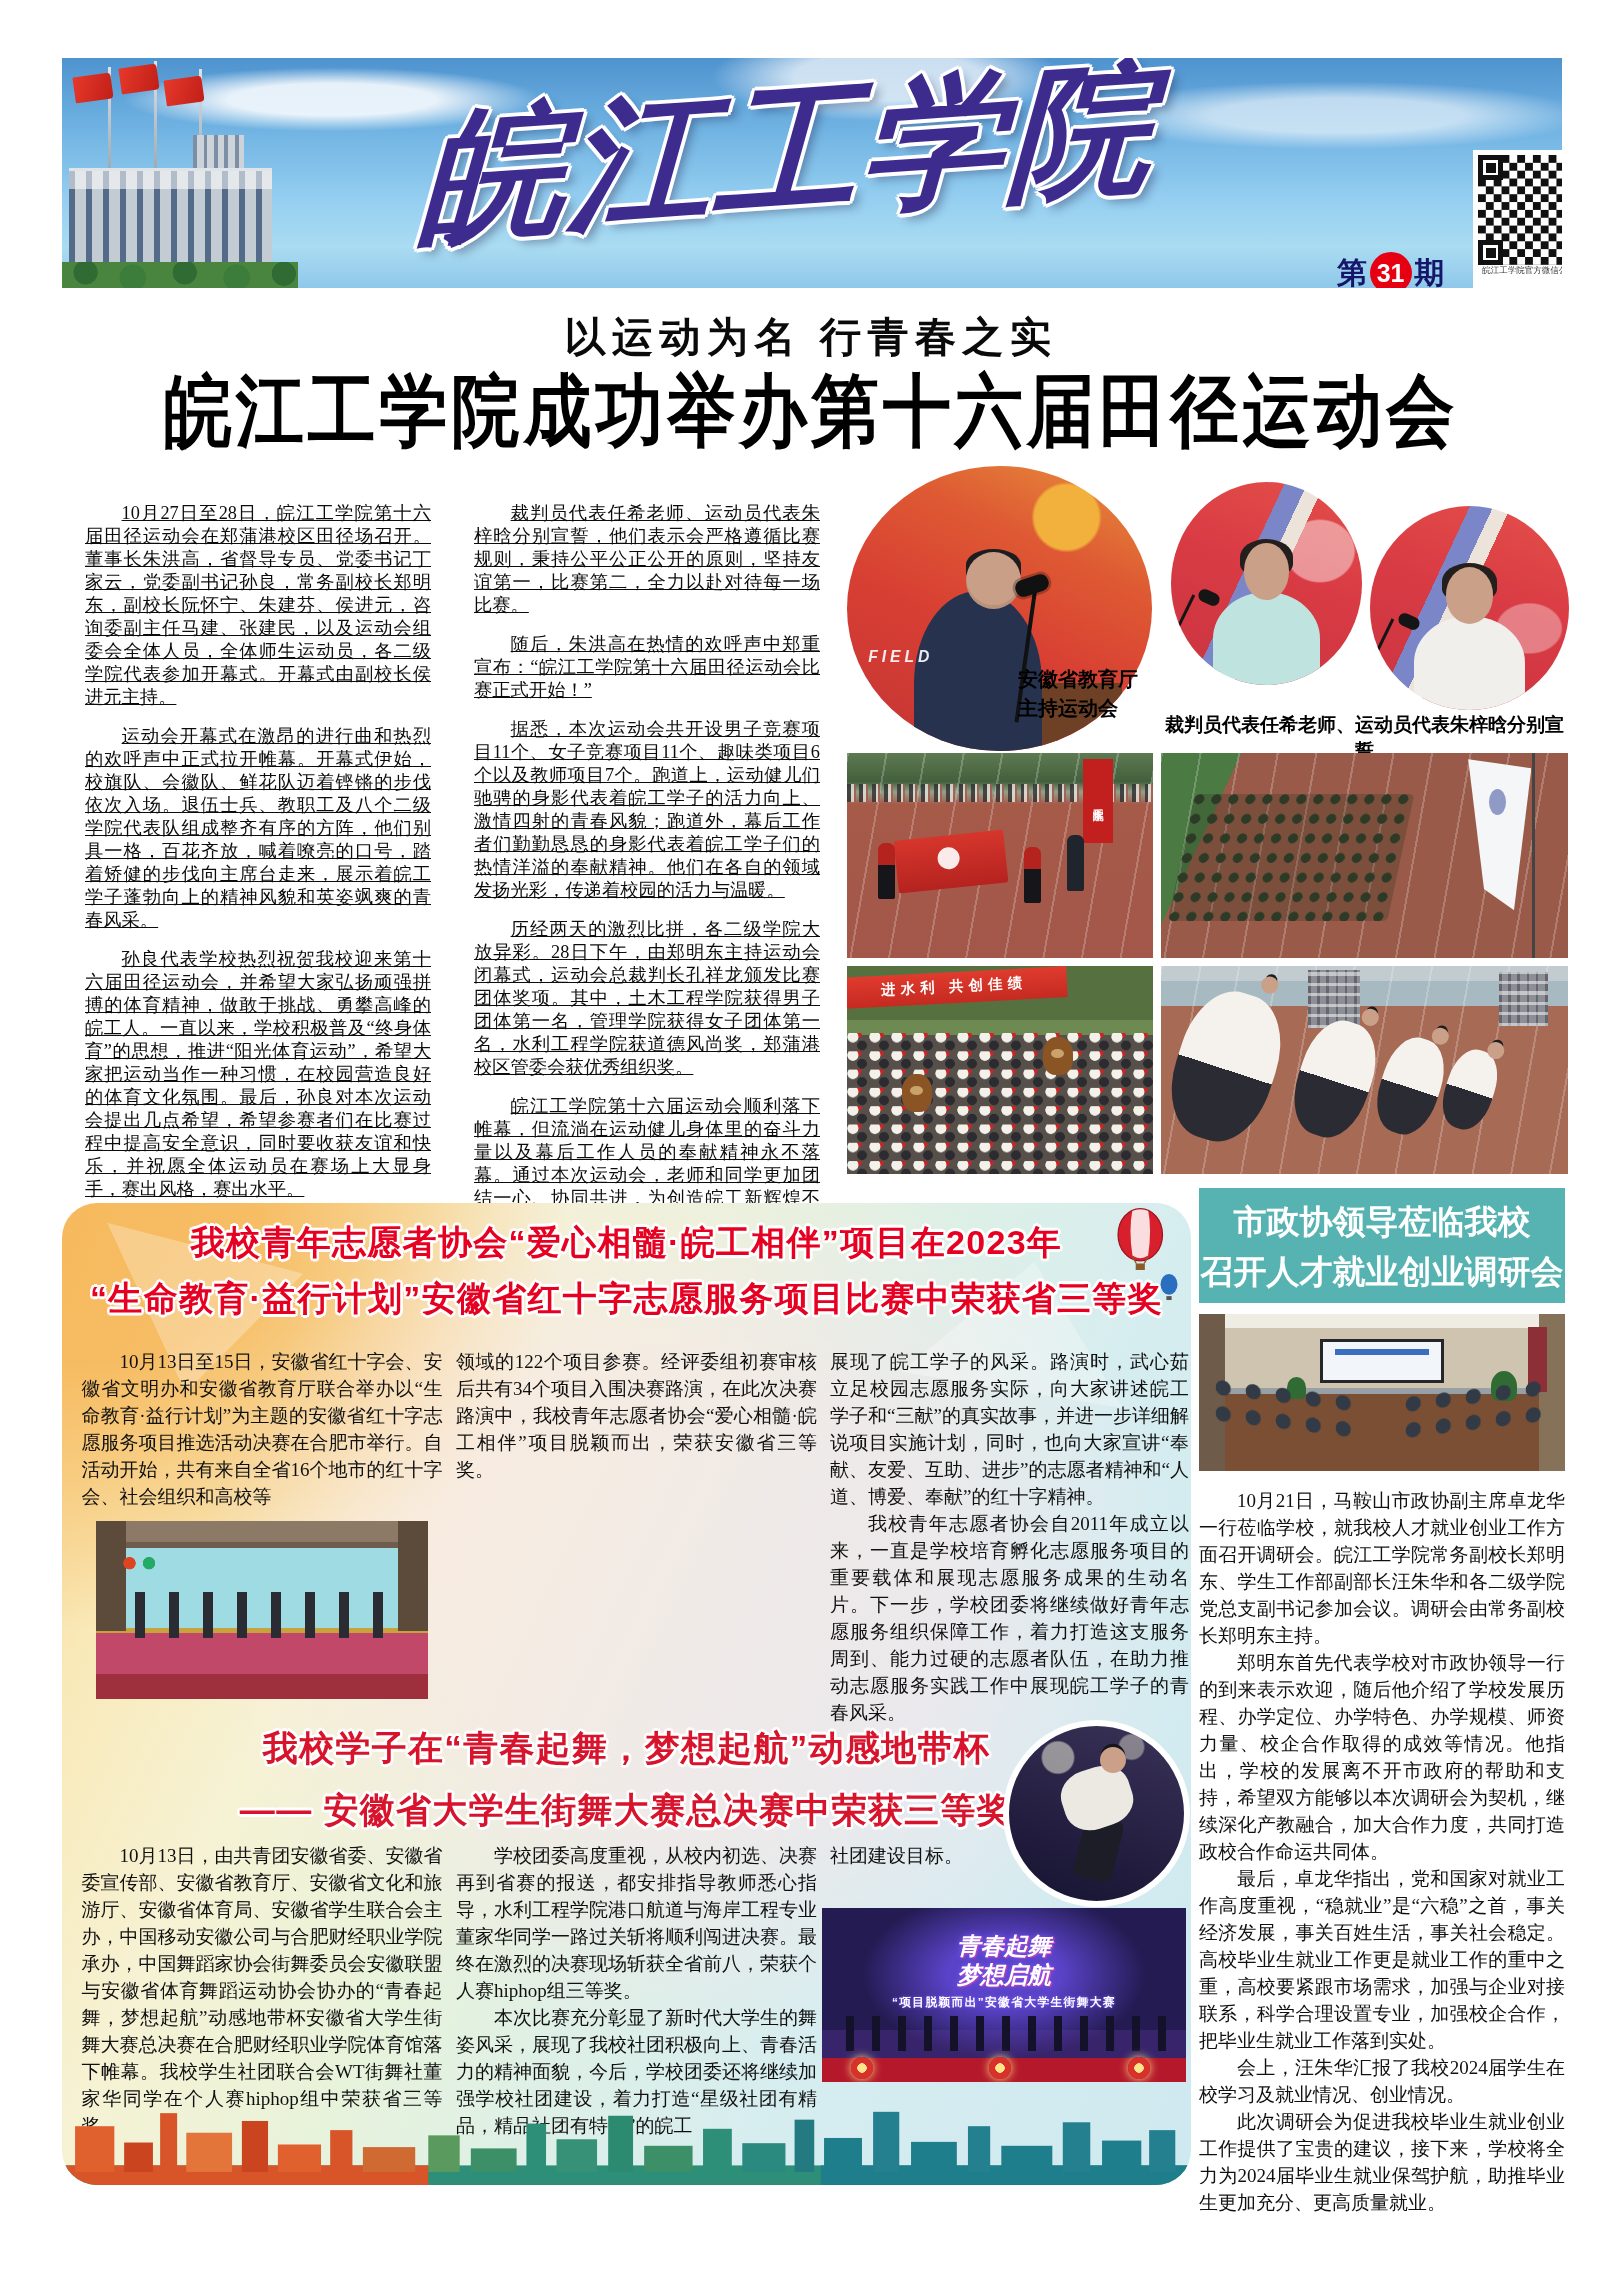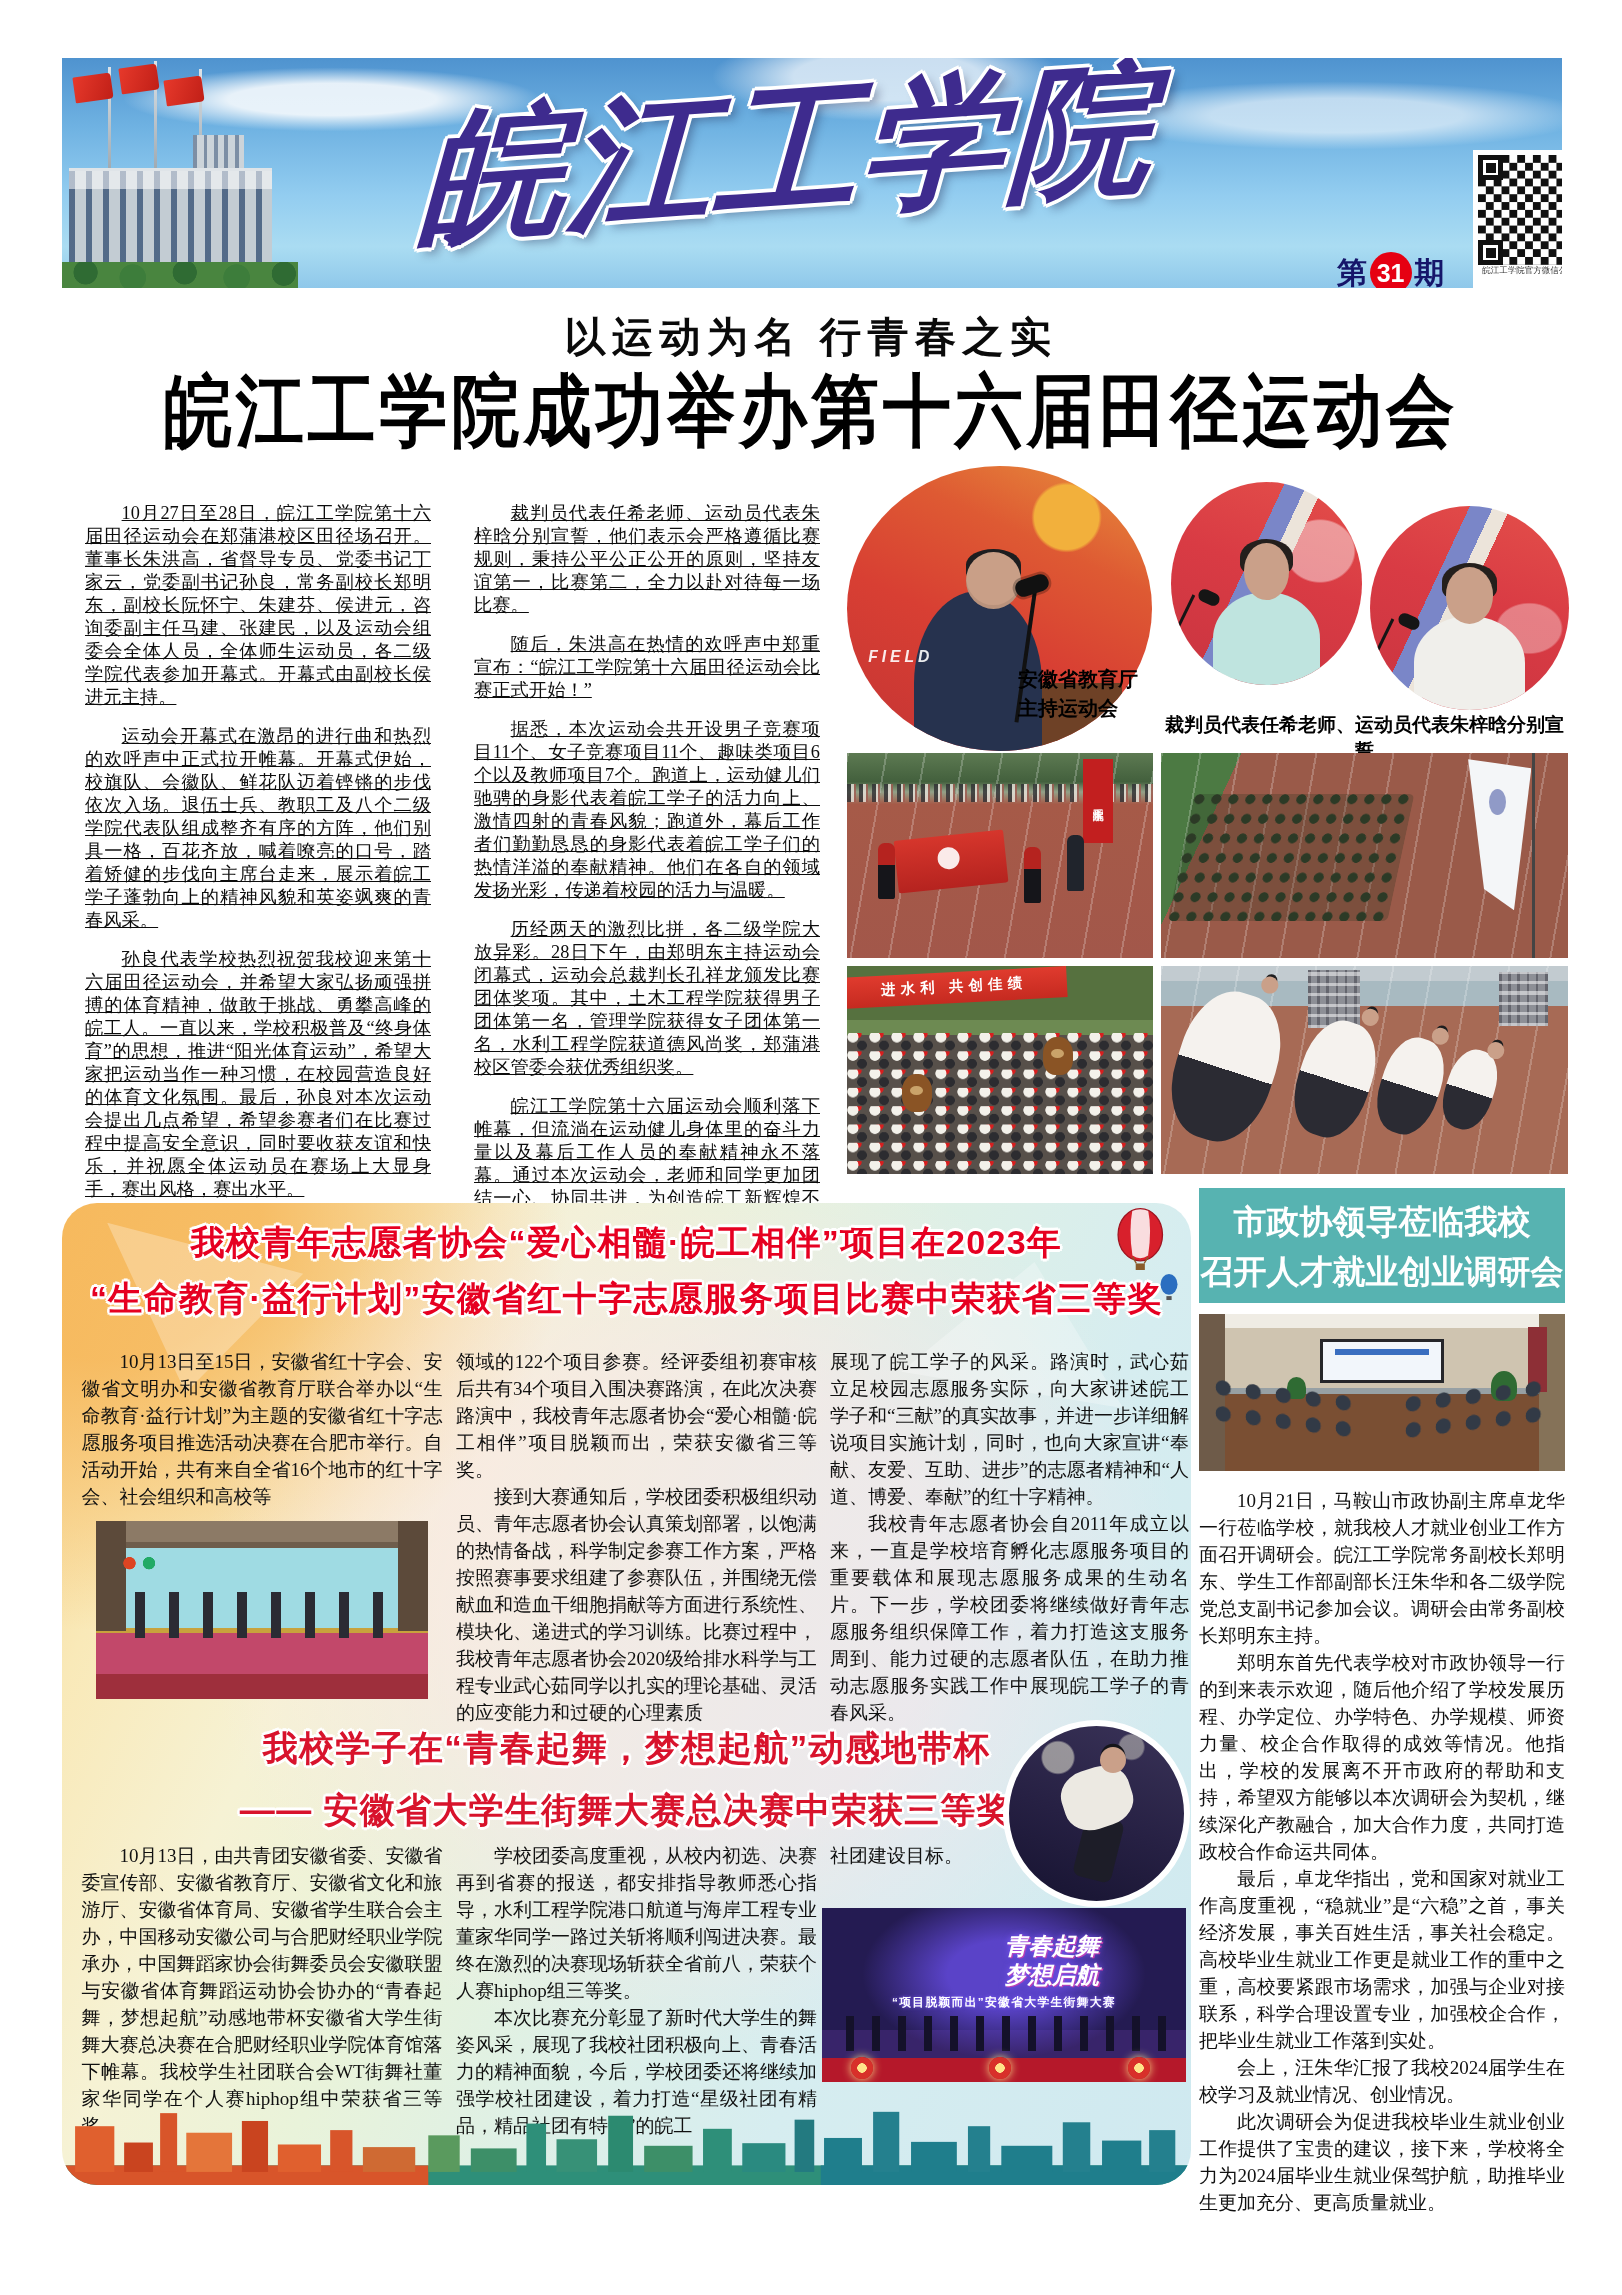--- a/index.html
+++ b/index.html
@@ -166,21 +166,21 @@
   .dancer-body{position:absolute;left:30%;top:24%;width:40%;height:34%;background:#ece9e2;border-radius:40%;
      transform:rotate(-18deg);}
   .dancer-legs{position:absolute;left:40%;top:52%;width:22%;height:36%;background:#1d1d28;border-radius:7.9px;transform:rotate(14deg);}
   .dancer-head{position:absolute;left:52%;top:12%;width:15%;height:15%;background:#caa089;border-radius:50%;
      box-shadow:0 -3.9px 0 -0.7px #15151a;}
   .stageph{position:absolute;left:760px;top:705px;width:364px;height:174px;overflow:hidden;
      background:radial-gradient(ellipse at 50% 38%, #5a43c8 0 22%, transparent 55%),
        linear-gradient(180deg,#241b52 0 70%,#38246a 70% 86%,#b5182a 86% 100%);}
   .stage-title{position:absolute;left:0;top:14%;width:100%;text-align:center;color:#fff;
      font-family:"Liberation Sans",sans-serif;font-weight:900;font-style:italic;font-size:23.6px;line-height:29px;
-     text-shadow:0 0 6.5px #7f5cff,1.3px 1.3px 0 #d8359a;padding-left:48px;}
+     text-shadow:0 0 6.5px #7f5cff,1.3px 1.3px 0 #d8359a;}
   .stage-sub{position:absolute;left:0;top:50%;width:100%;text-align:center;color:#fdfdff;
      font-family:"Liberation Sans",sans-serif;font-weight:700;font-size:11.8px;letter-spacing:1.3px;
      text-shadow:0 0 3.9px #7f5cff;}
   .stage-ppl{position:absolute;left:4%;top:62%;width:92%;height:20%;
      background:repeating-linear-gradient(90deg,transparent 0 9.2px,#14112a 9.2px 17px,transparent 17px 26px);}
   .stage-light{position:absolute;bottom:2%;width:22px;height:22px;border-radius:50%;
      background:radial-gradient(circle,#ffe48a 0 30%,#d8302a 31% 100%);box-shadow:0 0 9.2px #ffe48a;}
   .skyline{position:absolute;left:0;bottom:0;width:1129px;height:98px;}
 
   
@@ -361,21 +361,20 @@
       <p>10月13日至15日，安徽省红十字会、安徽省文明办和安徽省教育厅联合举办以“生命教育·益行计划”为主题的安徽省红十字志愿服务项目推选活动决赛在合肥市举行。自活动开始，共有来自全省16个地市的红十字会、社会组织和高校等</p>
       <div class="award">
         <div class="side" style="left:0;"></div>
         <div class="side" style="right:0;"></div>
         <div class="logos"></div>
         <div class="ppl-row"></div>
       </div>
     </div>
     <div class="abs smallcol" style="left:394px;top:145px;width:361px;">
       <p class="noindent">领域的122个项目参赛。经评委组初赛审核后共有34个项目入围决赛路演，在此次决赛路演中，我校青年志愿者协会“爱心相髓·皖工相伴”项目脱颖而出，荣获安徽省三等奖。</p>
-      <p>接到大赛通知后，学校团委积极组织动员、青年志愿者协会认真策划部署，以饱满的热情备战，科学制定参赛工作方案，严格按照赛事要求组建了参赛队伍，并围绕无偿献血和造血干细胞捐献等方面进行系统性、模块化、递进式的学习训练。比赛过程中，我校青年志愿者协会2020级给排水科学与工程专业武心茹同学以扎实的理论基础、灵活的应变能力和过硬的心理素质</p>
     </div>
     <div class="abs smallcol" style="left:768px;top:145px;width:359px;">
       <p class="noindent">展现了皖工学子的风采。路演时，武心茹立足校园志愿服务实际，向大家讲述皖工学子和“三献”的真实故事，并进一步详细解说项目实施计划，同时，也向大家宣讲“奉献、友爱、互助、进步”的志愿者精神和“人道、博爱、奉献”的红十字精神。</p>
       <p>我校青年志愿者协会自2011年成立以来，一直是学校培育孵化志愿服务项目的重要载体和展现志愿服务成果的生动名片。下一步，学校团委将继续做好青年志愿服务组织保障工作，着力打造这支服务周到、能力过硬的志愿者队伍，在助力推动志愿服务实践工作中展现皖工学子的青春风采。</p>
     </div>
 
     <div class="abs dance-head" style="top:522px;">我校学子在“青春起舞，梦想起航”动感地带杯</div>
     <div class="abs dance-head" style="top:584px;">—— 安徽省大学生街舞大赛总决赛中荣获三等奖</div>
 
     <div class="abs smallcol" style="left:19.6px;top:639px;width:361px;">

